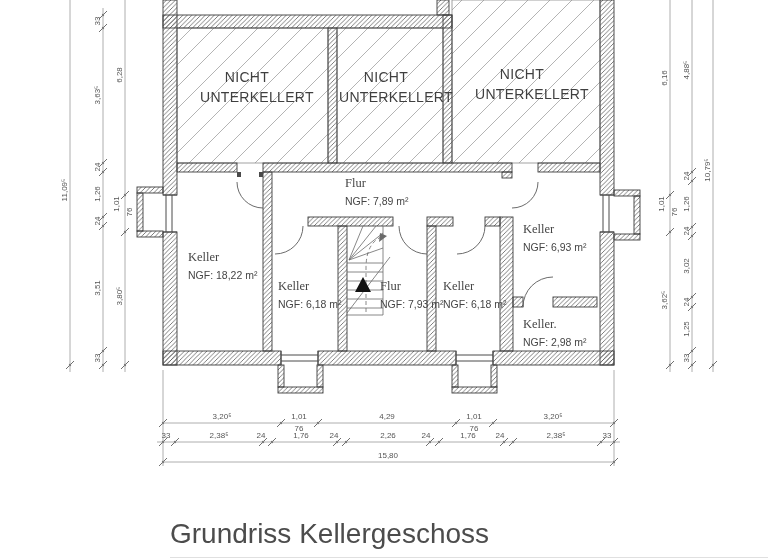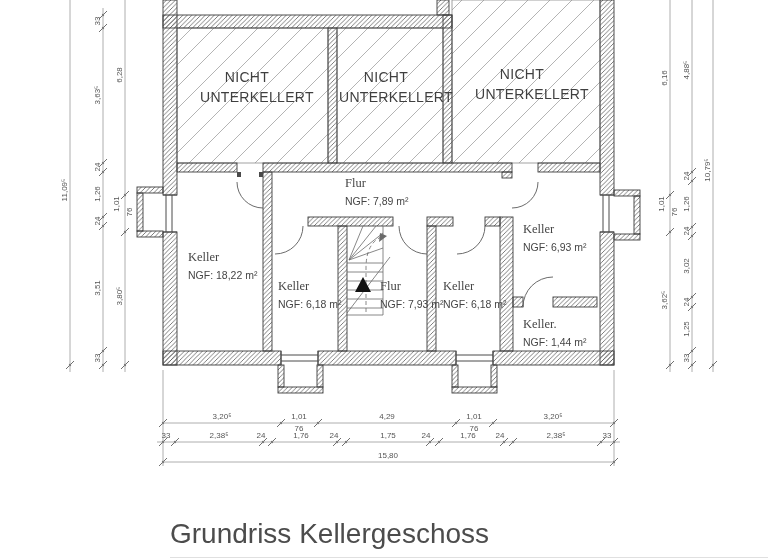--- a/index.html
+++ b/index.html
@@ -229,21 +229,21 @@
       <div class="room-label" style="left: 443px; top: 279px;">
         <div class="room-name">Keller</div>
         <div class="room-area">NGF: 6,18 m²</div>
       </div>
       <div class="room-label" style="left: 523px; top: 222px;">
         <div class="room-name">Keller</div>
         <div class="room-area">NGF: 6,93 m²</div>
       </div>
       <div class="room-label" style="left: 523px; top: 317px;">
         <div class="room-name">Keller.</div>
-        <div class="room-area">NGF: 1,44 m²</div>
+        <div class="room-area">NGF: 2,98 m²</div>
       </div>
       <div class="nu-label" style="left: 247px; top: 88px;">NICHT UNTERKELLERT</div>
       <div class="nu-label" style="left: 386px; top: 88px;">NICHT UNTERKELLERT</div>
       <div class="nu-label" style="left: 522px; top: 85px;">NICHT UNTERKELLERT</div>
       <div class="dim-label v" style="left: 64px; top: 190px;">11,09⁵</div>
       <div class="dim-label v" style="left: 97px; top: 21px;">33</div>
       <div class="dim-label v" style="left: 97px; top: 95px;">3,63⁵</div>
       <div class="dim-label v" style="left: 97px; top: 167px;">24</div>
       <div class="dim-label v" style="left: 97px; top: 194px;">1,26</div>
       <div class="dim-label v" style="left: 97px; top: 221px;">24</div>
@@ -271,21 +271,21 @@
       <div class="dim-label" style="left: 299px; top: 433px;">76</div>
       <div class="dim-label" style="left: 387px; top: 421px;">4,29</div>
       <div class="dim-label" style="left: 474px; top: 421px;">1,01</div>
       <div class="dim-label" style="left: 474px; top: 433px;">76</div>
       <div class="dim-label" style="left: 553px; top: 421px;">3,20⁵</div>
       <div class="dim-label" style="left: 166px; top: 440px;">33</div>
       <div class="dim-label" style="left: 219px; top: 440px;">2,38⁵</div>
       <div class="dim-label" style="left: 261px; top: 440px;">24</div>
       <div class="dim-label" style="left: 301px; top: 440px;">1,76</div>
       <div class="dim-label" style="left: 334px; top: 440px;">24</div>
-      <div class="dim-label" style="left: 388px; top: 440px;">1,75</div>
+      <div class="dim-label" style="left: 388px; top: 440px;">2,26</div>
       <div class="dim-label" style="left: 426px; top: 440px;">24</div>
       <div class="dim-label" style="left: 468px; top: 440px;">1,76</div>
       <div class="dim-label" style="left: 500px; top: 440px;">24</div>
       <div class="dim-label" style="left: 556px; top: 440px;">2,38⁵</div>
       <div class="dim-label" style="left: 607px; top: 440px;">33</div>
       <div class="dim-label" style="left: 388px; top: 460px;">15,80</div>
     </div>
 
 <div class="title">Grundriss Kellergeschoss</div>
 <div class="bottom-rule"></div>

